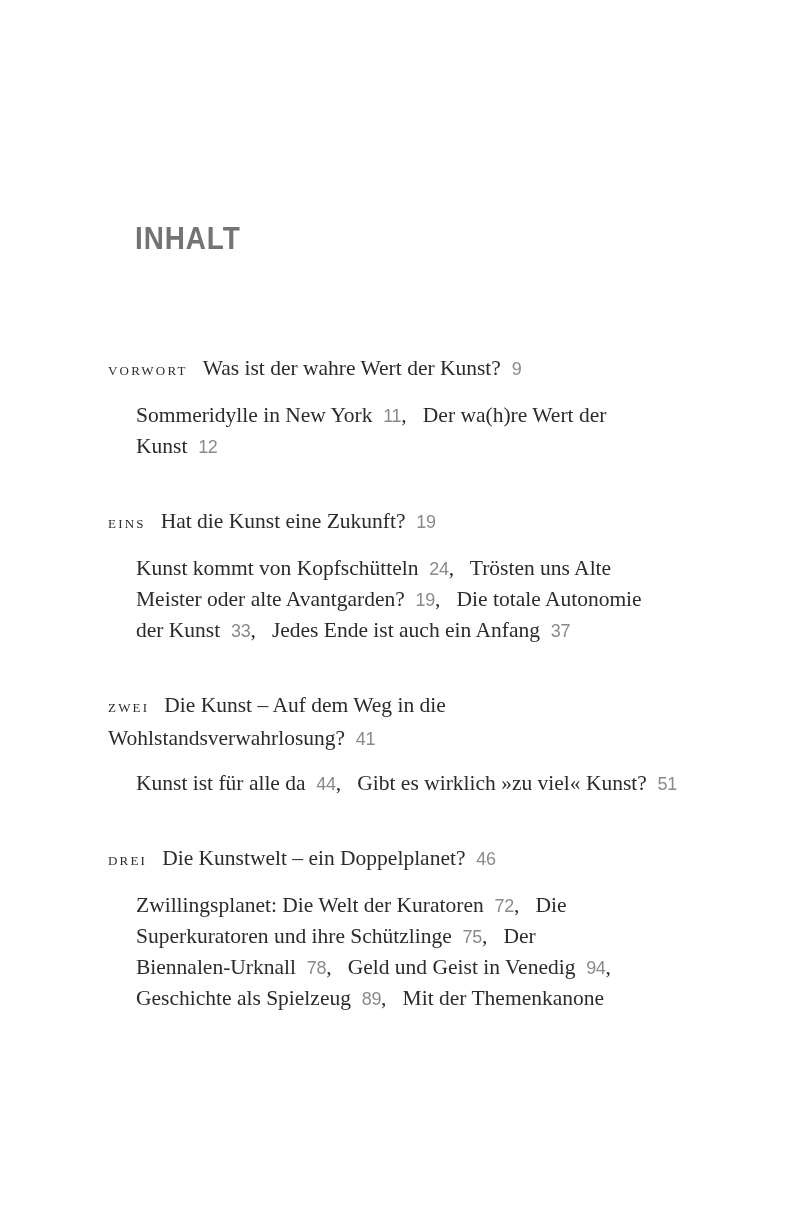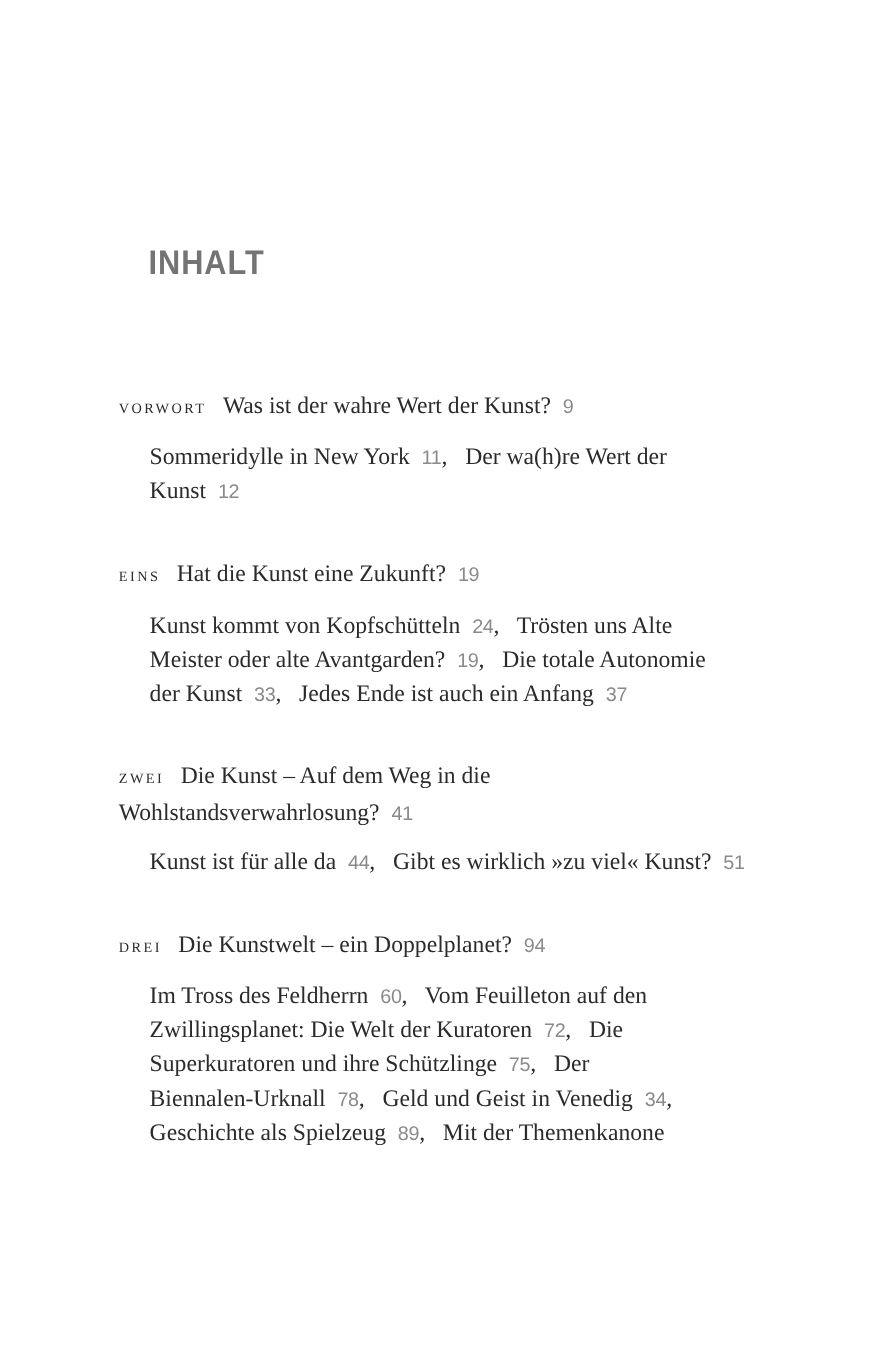--- a/index.html
+++ b/index.html
@@ -76,24 +76,23 @@
         <div class="heading">
           <div class="line"><span class="label">ZWEI</span>Die Kunst – Auf dem Weg in die</div>
           <div class="line">Wohlstandsverwahrlosung?  <span class="num">41</span></div>
         </div>
         <div class="body">
           <div class="line">Kunst ist für alle da  <span class="num">44</span>,   Gibt es wirklich »zu viel« Kunst?  <span class="num">51</span></div>
         </div>
       </section>
       <section class="toc-section">
         <div class="heading">
-          <div class="line"><span class="label">DREI</span>Die Kunstwelt – ein Doppelplanet?  <span class="num">94</span></div>
+          <div class="line"><span class="label">DREI</span>Die Kunstwelt – ein Doppelplanet?  <span class="num">46</span></div>
         </div>
         <div class="body">
-          <div class="line">Im Tross des Feldherrn  <span class="num">60</span>,   Vom Feuilleton auf den</div>
           <div class="line">Zwillingsplanet: Die Welt der Kuratoren  <span class="num">72</span>,   Die</div>
           <div class="line">Superkuratoren und ihre Schützlinge  <span class="num">75</span>,   Der</div>
-          <div class="line">Biennalen-Urknall  <span class="num">78</span>,   Geld und Geist in Venedig  <span class="num">34</span>,</div>
+          <div class="line">Biennalen-Urknall  <span class="num">78</span>,   Geld und Geist in Venedig  <span class="num">94</span>,</div>
           <div class="line">Geschichte als Spielzeug  <span class="num">89</span>,   Mit der Themenkanone</div>
         </div>
       </section>
     </main>
 </div>
 
 </body></html>

